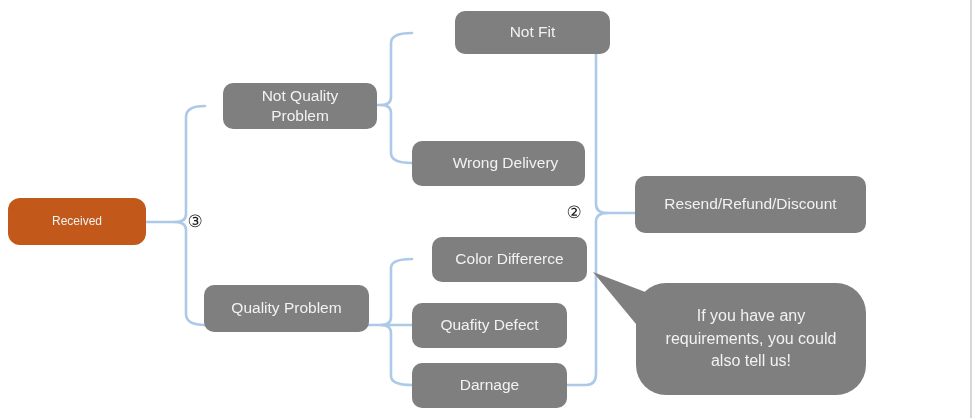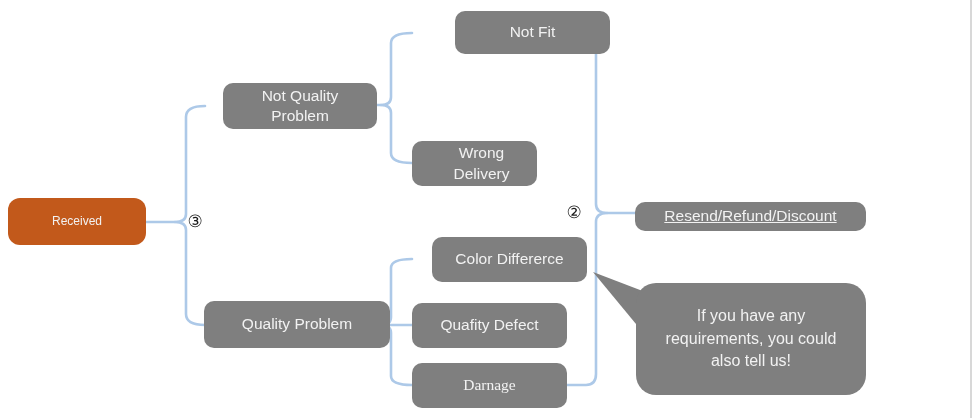--- a/index.html
+++ b/index.html
@@ -8,21 +8,21 @@
     font-family:"Liberation Sans", sans-serif; overflow:hidden;
   }
   .connector-layer { position:absolute; left:0; top:0; width:972px; height:418px; }
   .node {
     position:absolute; display:flex; align-items:center; justify-content:center;
     text-align:center; box-sizing:border-box;
     background:var(--node-fill,#7f7f7f); color:var(--text-light,#f2f2f2);
     border-radius:10px; font-size:15.5px; line-height:1.3; padding:2px 14px;
   }
   .node.root { background:var(--root-fill,#c2591b); border-radius:12px; font-size:12px; }
-  .node.callout { border-radius:20px; font-size:16px; padding:12px 20px; line-height:1.4; }
+  .node.callout { border-radius:30px; font-size:16px; padding:12px 20px; line-height:1.4; }
   .brace-label {
     position:absolute; color:#1a1a1a; font-size:17px; line-height:1;
     width:20px; text-align:center;
   }
   .page-edge {
     position:absolute; top:0; right:0; width:2px; height:418px; background:#d8d8d8;
   }
 </style>
 </head>
 <body>
@@ -43,33 +43,33 @@
     <path d="M567,33 L586,33 Q596,33 596,44 L596,204 Q596,213 607,213 Q596,213 596,222 L596,374 Q596,385 586,385 L567,385" fill="none" stroke-width="2.6" stroke-linecap="round" stroke-linejoin="round" stroke="#adc9e8"></path>
     <path d="M607,213 L635,213" fill="none" stroke-width="2.6" stroke-linecap="round" stroke-linejoin="round" stroke="#adc9e8"></path>
 
     <polygon points="593,272 674,303 655,347" fill="#7f7f7f"></polygon>
   </svg>
 
   <div class="node root" style="left:8px; top:198px; width:138px; height:47px;">Received</div>
 
   <div class="node" style="left:205px; top:83px; width:154px; height:46px;margin-left:18px;">Not Quality Problem</div>
 
-  <div class="node" style="left:204px; top:301px; width:186px; height:47px;">Quality Problem</div>
+  <div class="node" style="left:204px; top:285px; width:165px; height:47px;">Quality Problem</div>
 
   <div class="node" style="left:412px; top:11px; width:155px; height:43px;margin-left:43px;">Not Fit</div>
 
-  <div class="node" style="left:412px; top:141px; width:125px; height:45px;padding-left:28px;">Wrong Delivery</div>
+  <div class="node" style="left:412px; top:141px; width:173px; height:45px;padding-left:28px;">Wrong Delivery</div>
 
   <div class="node" style="left:412px; top:237px; width:155px; height:45px;margin-left:20px;">Color Differerce</div>
 
   <div class="node" style="left:412px; top:303px; width:155px; height:45px;">Quafity Defect</div>
 
-  <div class="node" style="left:412px; top:363px; width:155px; height:45px;font-family:Liberation Serif, serif;">Darnage</div>
+  <div class="node" style="left:412px; top:363px; width:155px; height:45px;">Darnage</div>
 
-  <div class="node" style="left:635px; top:202px; width:231px; height:29px;text-decoration:underline;">Resend/Refund/Discount</div>
+  <div class="node" style="left:635px; top:176px; width:231px; height:57px;">Resend/Refund/Discount</div>
 
   <div class="node callout" style="left:636px; top:283px; width:230px; height:112px;">If you have any requirements, you could also tell us!</div>
 
   <div class="brace-label" style="left:185px; top:213px;">③</div>
 
   <div class="brace-label" style="left:564px; top:204px;">②</div>
 
   <div class="page-edge"></div>
 </div>
 

